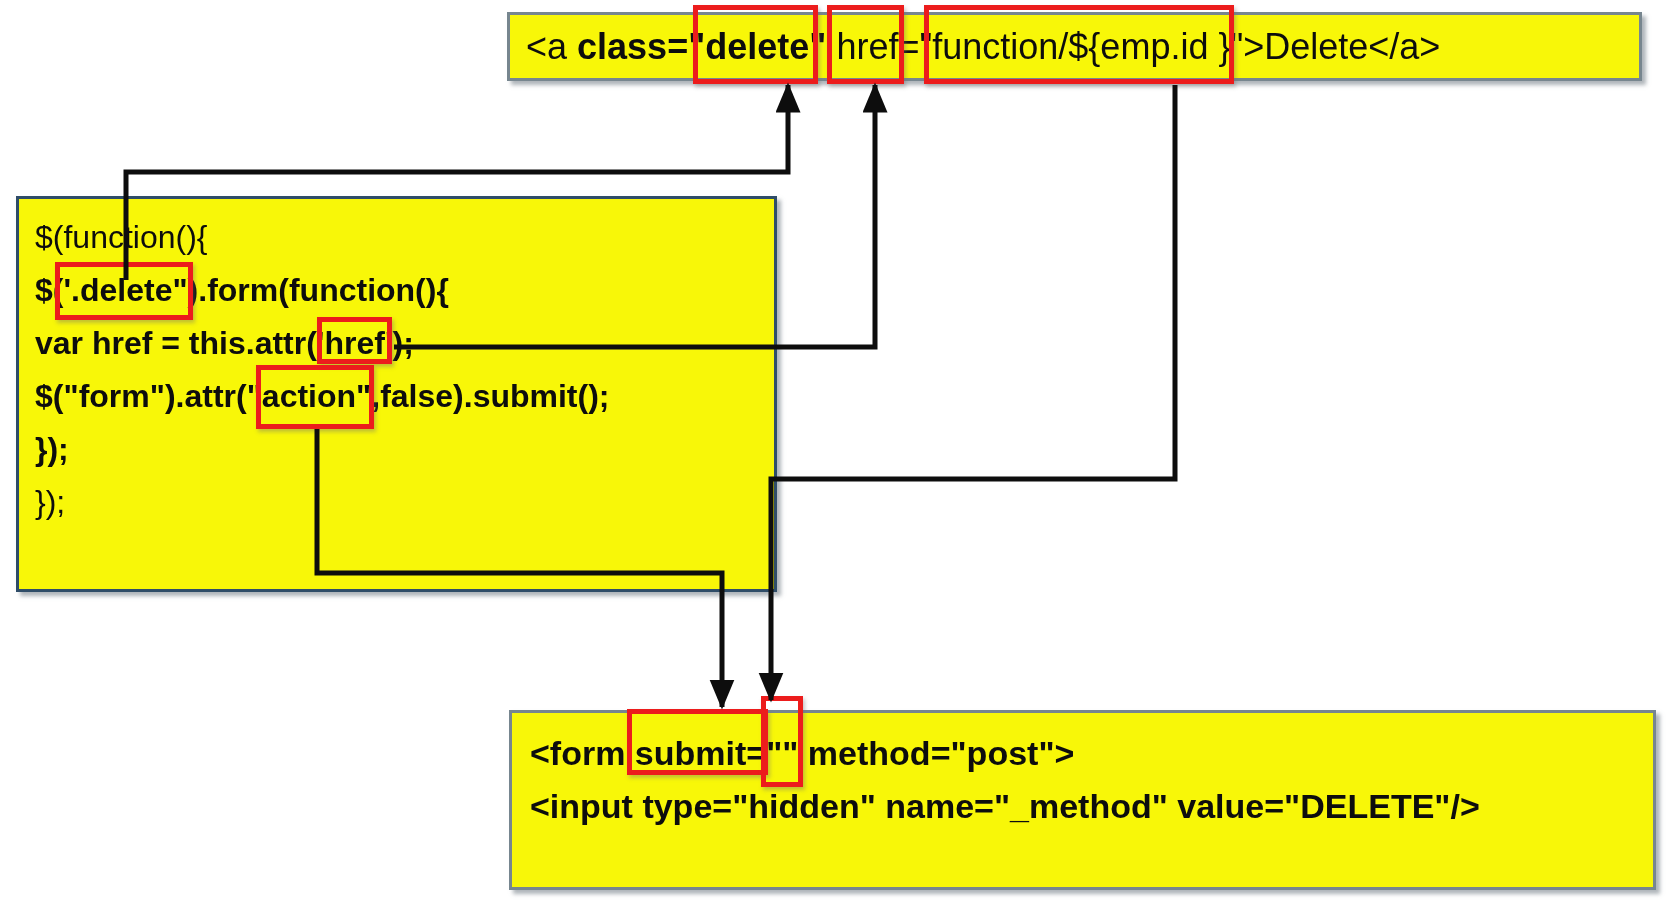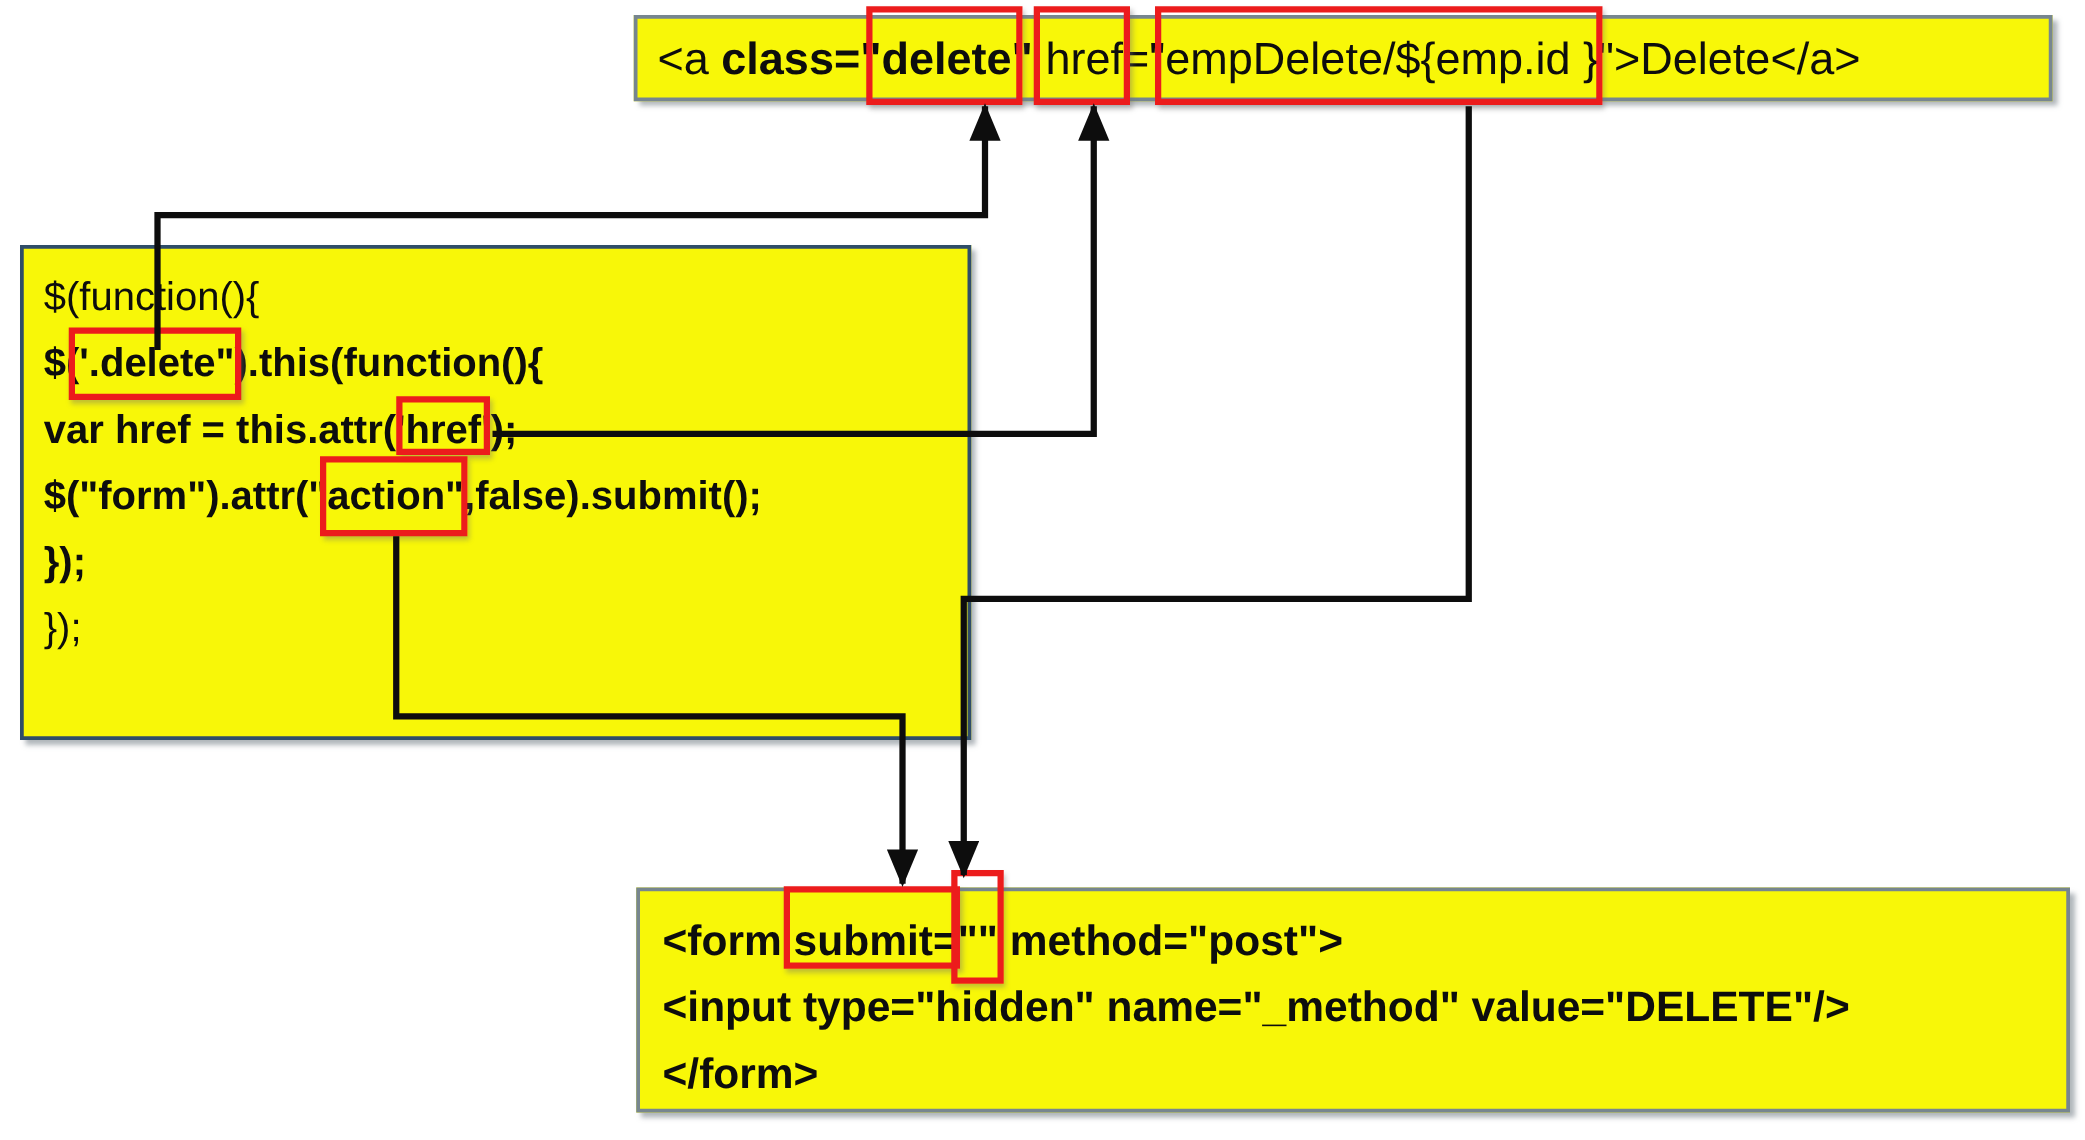--- a/index.html
+++ b/index.html
@@ -52,36 +52,35 @@
   .hl-bquotes::after  { left:-5px;  right:-5px;  top:-38px; bottom:-15px; }
   .arrows { position: absolute; left: 0; top: 0; pointer-events: none; }
   .arrows polyline { fill: none; stroke: var(--arrow, #0d0d0d); stroke-width: 5; }
 </style>
 </head>
 <body>
 
 <div id="stage">
 
   <div id="anchor-box" class="codebox">
-    <span>&lt;a </span><b>class="</b><b class="hl hl-tdelete">delete</b><b>"</b><span> </span><span class="hl hl-thref">href</span><span>="</span><span class="hl hl-tempdel">empDelete/${emp.id }</span><span>"&gt;Delete&lt;/a&gt;</span>
+    <span>&lt;a </span><b>class="</b><b class="hl hl-tdelete">delete</b><b>"</b><span> </span><span class="hl hl-thref">href</span><span>="</span><span class="hl hl-tempdel">function/${emp.id }</span><span>"&gt;Delete&lt;/a&gt;</span>
   </div>
 
   <div id="script-box" class="codebox">
     <div class="code-line light">$(function(){</div>
-    <div class="code-line"><span>$(</span><span class="hl hl-mdelete">'.delete"</span><span>).this(function(){</span></div>
+    <div class="code-line"><span>$(</span><span class="hl hl-mdelete">'.delete"</span><span>).form(function(){</span></div>
     <div class="code-line"><span>var href = this.attr('</span><span class="hl hl-mhref">href</span><span>');</span></div>
     <div class="code-line"><span>$("form").attr("</span><span class="hl hl-maction">action"</span><span>,false).submit();</span></div>
     <div class="code-line">});</div>
     <div class="code-line light">});</div>
   </div>
 
   <div id="form-box" class="codebox">
     <div class="code-line"><span>&lt;form </span><span class="hl hl-baction">submit=</span><span class="hl hl-bquotes">""</span><span> method="post"&gt;</span></div>
     <div class="code-line">&lt;input type="hidden" name="_method" value="DELETE"/&gt;</div>
-    <div class="code-line">&lt;/form&gt;</div>
   </div>
 
   <svg class="arrows" width="1668" height="912" viewBox="0 0 1668 912">
     <defs>
       <marker id="ah" markerWidth="6.5" markerHeight="5.5" refX="5.5" refY="2.5" orient="auto" markerUnits="strokeWidth">
         <path d="M0,0 L6,2.5 L0,5 z" fill="#0d0d0d"></path>
       </marker>
     </defs>
   <polyline points="126,280 126,172 788,172 788,85" marker-end="url(#ah)"></polyline>
       <polyline points="394,347 875,347 875,85" marker-end="url(#ah)"></polyline>

